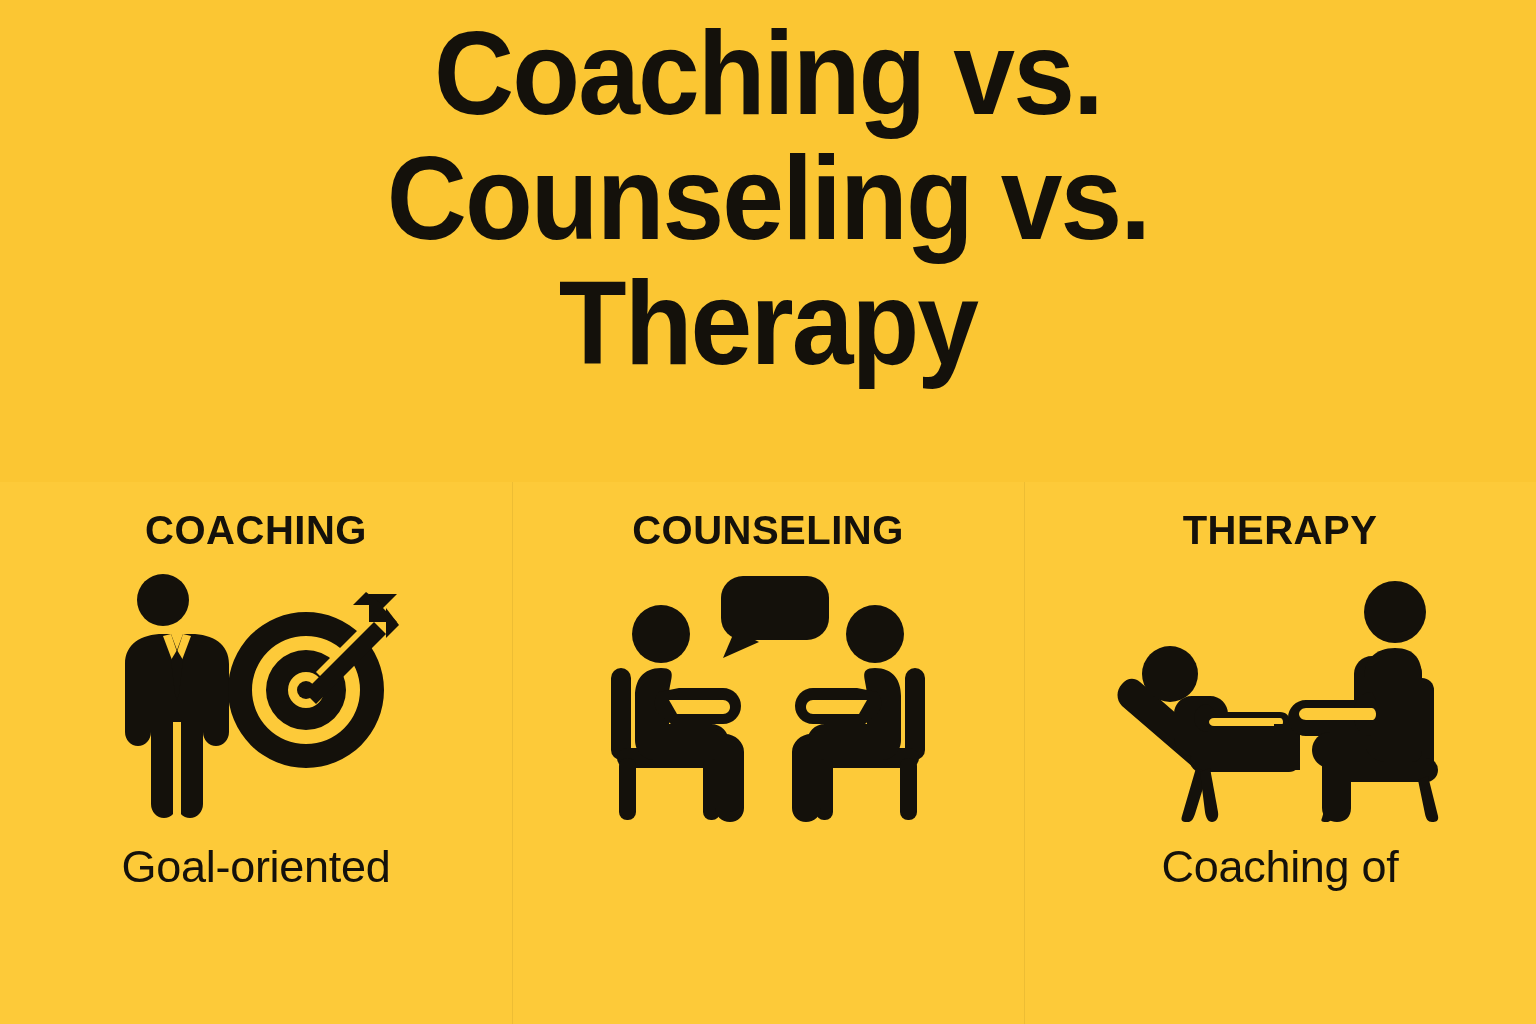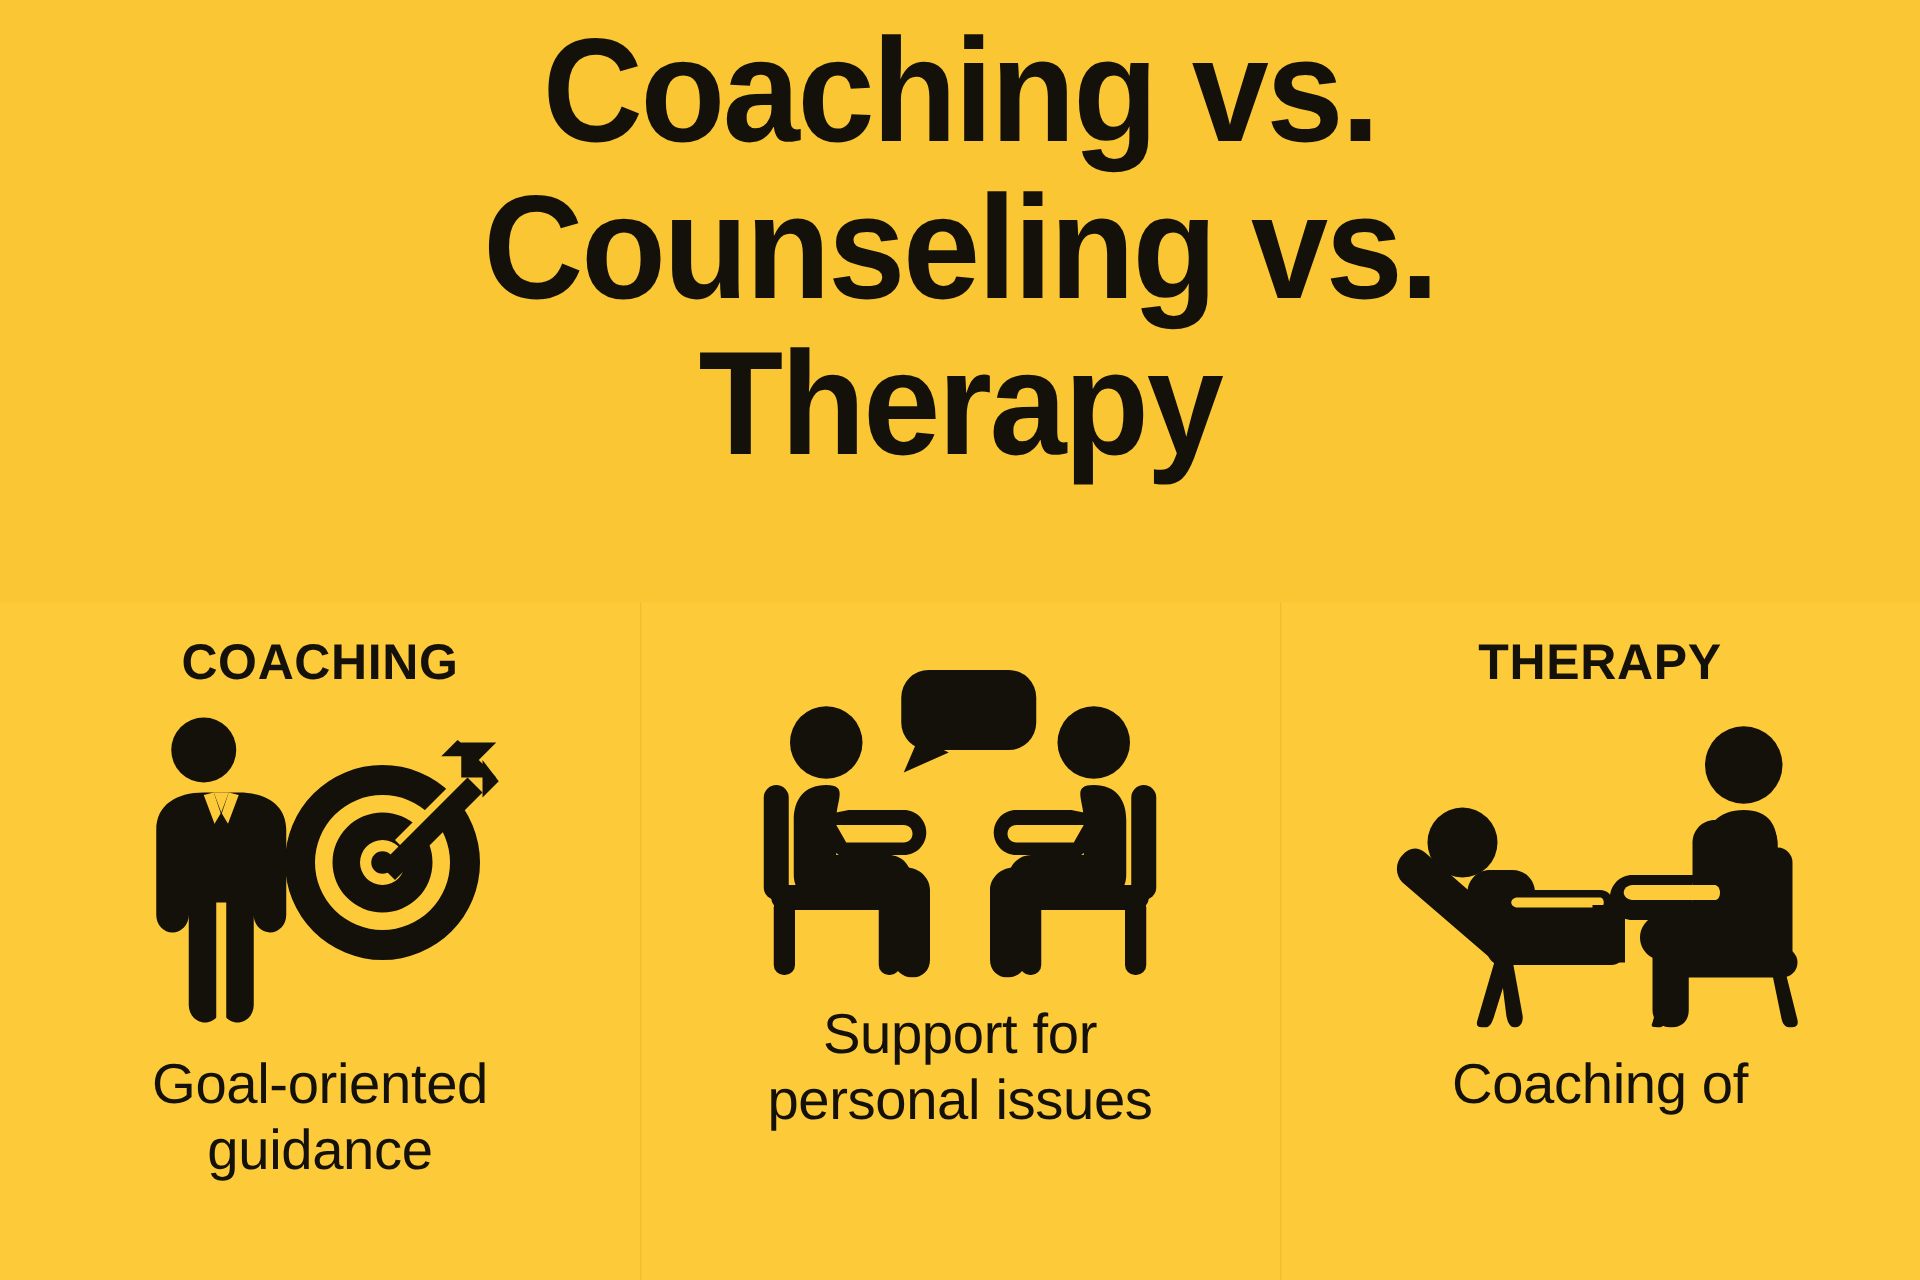--- a/index.html
+++ b/index.html
@@ -195,25 +195,25 @@
 
             <path d="M258 22 L 258 50 L 286 50 L 272 36 L 286 22 Z"></path>
             <path d="M255 20 L 242 33 L 272 33 Z"></path>
             <path d="M288 53 L 275 66 L 275 36 Z"></path>
           </g>
         </svg>
       </div>
 
       <div class="panel-caption">
         <span class="cap-line">Goal-oriented</span>
-        <span class="cap-line">guidance</span>
       </div>
     </div>
 
     <div class="panel">
+      <div class="panel-heading">COUNSELING</div>
 
       <div class="icon-wrap">
         <svg width="330" height="250" viewBox="0 0 330 250" aria-hidden="true">
           <g fill="#14110B">
 
             <rect x="118" y="4" width="108" height="64" rx="22"></rect>
             <path d="M132 58 L 120 86 L 156 70 Z"></path>
 
             <rect x="8" y="96" width="20" height="92" rx="10"></rect>
 
@@ -270,24 +270,20 @@
                        L 120 152
                        C 130 152, 138 144, 138 134
                        C 138 124, 130 116, 120 116
                        L 76 116 Z"></path>
               <path d="M66 128 L 78 128 L 120 128 C 124 128, 127 131, 127 135 C 127 139, 124 142, 120 142 L 74 142 Z" fill="#FDCA39"></path>
             </g>
           </g>
         </svg>
       </div>
 
-      <div class="panel-caption">
-        <span class="cap-line">Support for</span>
-        <span class="cap-line">personal issues</span>
-      </div>
     </div>
 
     <div class="panel">
       <div class="panel-heading">THERAPY</div>
 
       <div class="icon-wrap">
         <svg width="340" height="250" viewBox="0 0 340 250" aria-hidden="true">
           <g fill="#14110B">
 
             <path d="M12 112 C 6 118, 6 128, 12 134 L 84 196 C 92 202, 102 200, 106 192 C 110 184, 107 175, 99 170 L 30 110 C 24 105, 17 106, 12 112 Z"></path>

